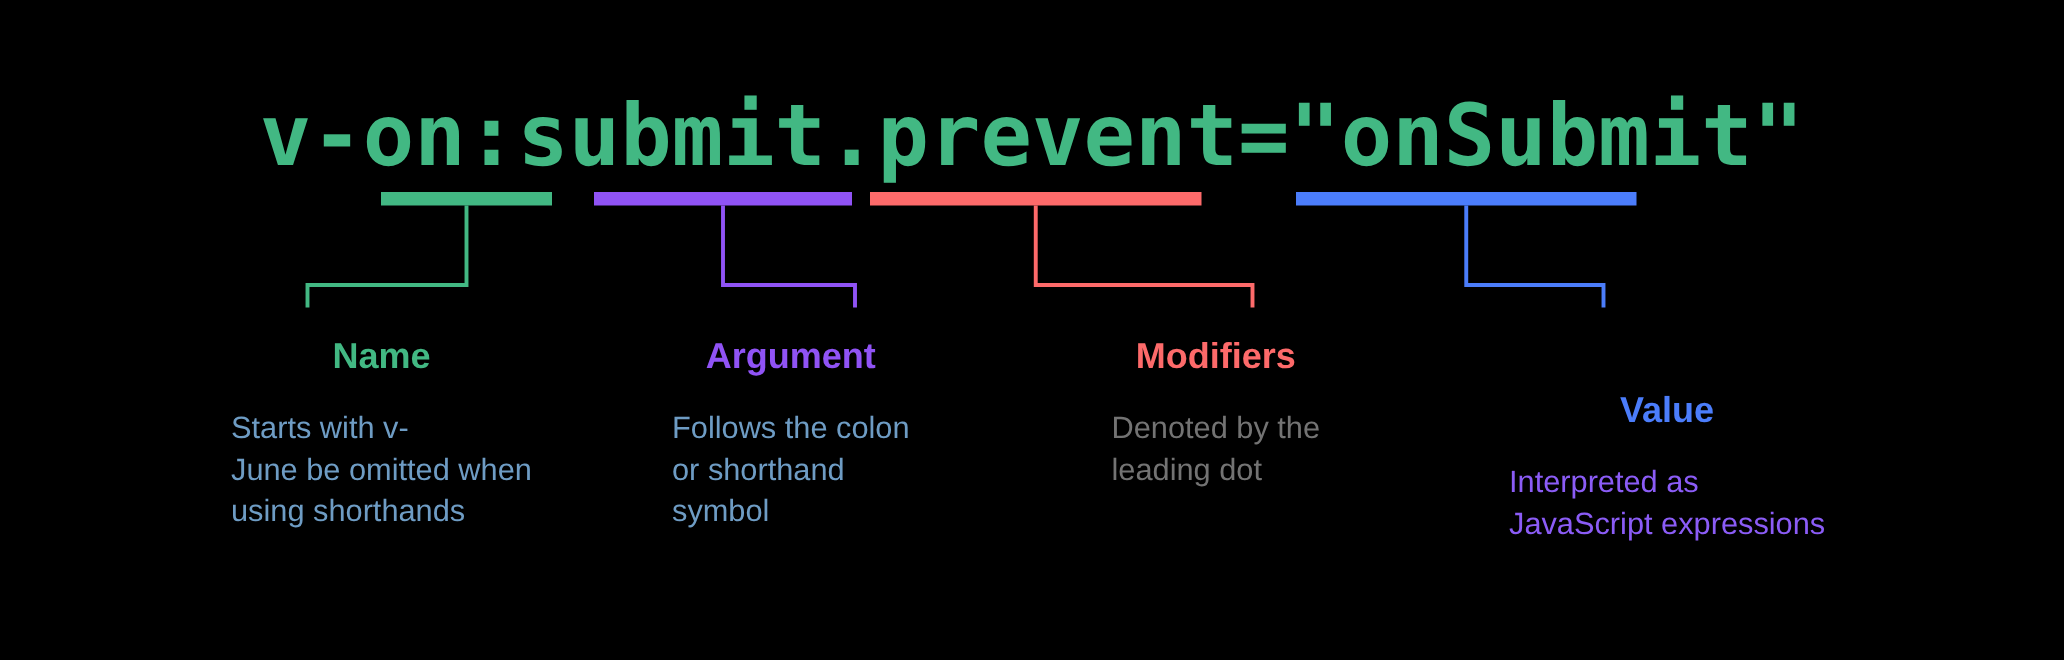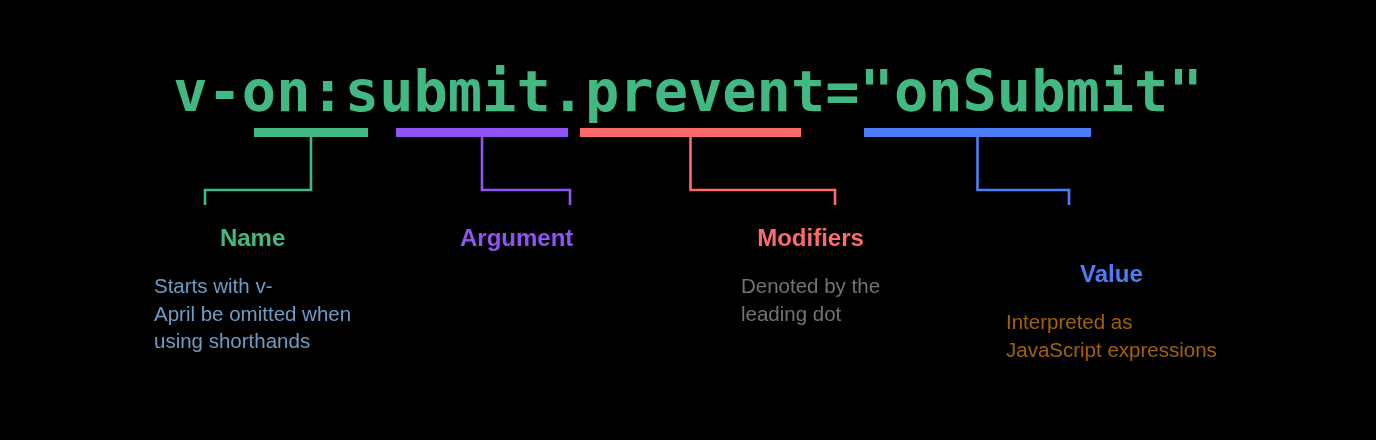--- a/index.html
+++ b/index.html
@@ -85,33 +85,36 @@
         <rect x="580" y="128" width="221" height="9" fill="#fd6a6a"></rect>
         <path d="M 690.5 137 L 690.5 190 L 835 190 L 835 205" fill="none" stroke="#fd6a6a" stroke-width="2.6" stroke-linecap="butt" stroke-linejoin="miter"></path>
         <rect x="864" y="128" width="227" height="9" fill="#4b7dfb"></rect>
         <path d="M 977.5 137 L 977.5 190 L 1069 190 L 1069 205" fill="none" stroke="#4b7dfb" stroke-width="2.6" stroke-linecap="butt" stroke-linejoin="miter"></path>
       </g>
   </svg>
 
   <div class="legend-col" id="col-0" style="left: 154px; top: 218px;">
     <p class="legend-heading" id="head-0" style="color: rgb(66, 184, 131);">Name</p>
     <p class="legend-desc" style="color: rgb(110, 156, 196);">Starts with v-
-April be omitted when
+June be omitted when
 using shorthands</p>
   </div>
 
-  <div class="legend-col" id="col-1" style="left: 460px; top: 218px;">
+  <div class="legend-col" id="col-1" style="left: 448px; top: 218px;">
     <p class="legend-heading" id="head-1" style="color: rgb(144, 83, 245);">Argument</p>
+    <p class="legend-desc" style="color: rgb(110, 156, 196);">Follows the colon
+or shorthand
+symbol</p>
   </div>
 
   <div class="legend-col" id="col-2" style="left: 741px; top: 218px; text-decoration: underline;">
     <p class="legend-heading" id="head-2" style="color: rgb(253, 106, 106);">Modifiers</p>
     <p class="legend-desc" style="color: #737373;">Denoted by the
 leading dot</p>
   </div>
 
   <div class="legend-col" id="col-3" style="left: 1006px; top: 218px; margin-top: 36px;">
     <p class="legend-heading" id="head-3" style="color: rgb(75, 125, 251);">Value</p>
-    <p class="legend-desc" style="color: #a16207;">Interpreted as
+    <p class="legend-desc" style="color: #8b5cf6;">Interpreted as
 JavaScript expressions</p>
   </div>
 
 </div>
 
 </body></html>

